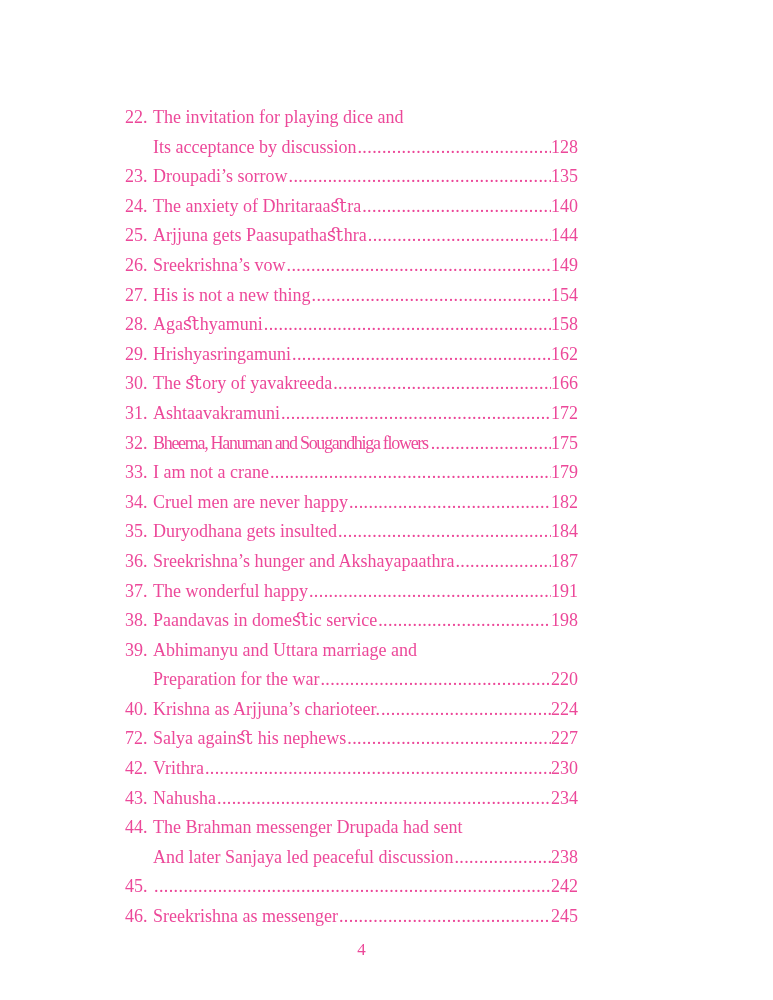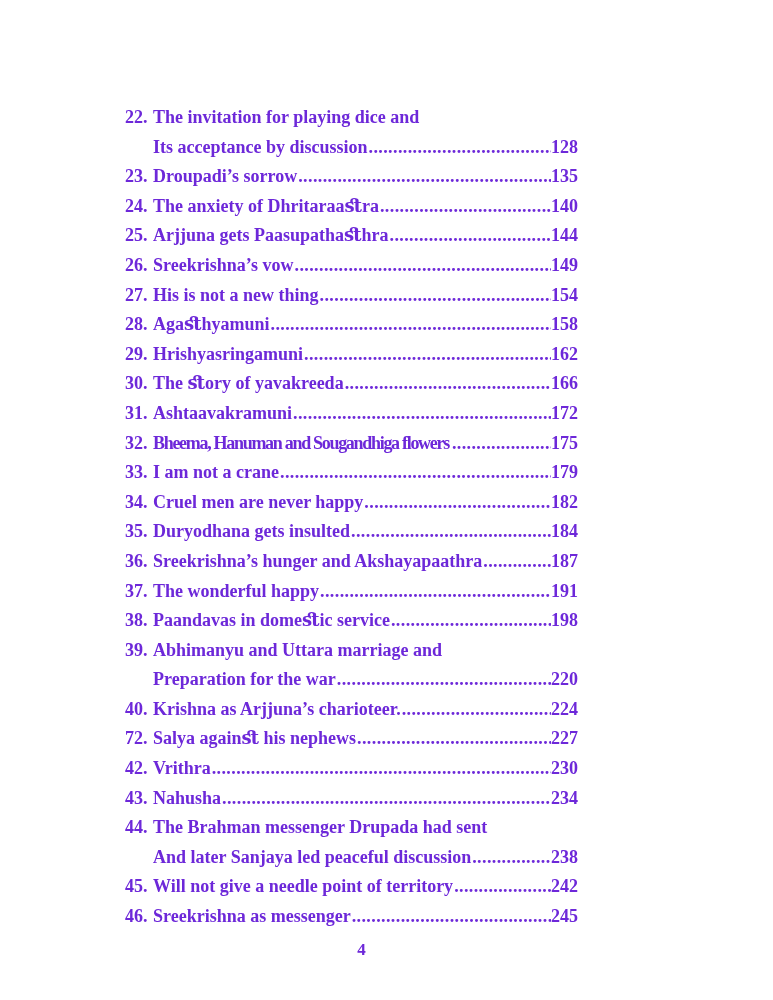--- a/index.html
+++ b/index.html
@@ -6,23 +6,22 @@
     margin: 0;
     padding: 0;
     background: #ffffff;
   }
   .page {
     position: relative;
     width: 773px;
     height: 1000px;
     background: #ffffff;
     font-family: "Liberation Serif", "DejaVu Serif", serif;
-    color: #6d28d9;
+    color: #ec4899;
     overflow: hidden;
-    font-weight: bold;
   }
   .toc {
     position: absolute;
     left: 125px;
     top: 103px;
     width: 453px;
   }
   .toc-row {
     display: flex;
     align-items: baseline;
@@ -215,21 +214,20 @@
 
   </div>
       <div class="toc-row indent">
 
     <span class="title">And later Sanjaya led peaceful discussion</span>
     <span class="dots">................................................................................................................................................................</span>
     <span class="pg">238</span>
   </div>
       <div class="toc-row">
     <span class="num">45.</span>
-    <span class="title">Will not give a needle point of territory</span>
     <span class="dots">................................................................................................................................................................</span>
     <span class="pg">242</span>
   </div>
       <div class="toc-row">
     <span class="num">46.</span>
     <span class="title">Sreekrishna as messenger</span>
     <span class="dots">................................................................................................................................................................</span>
     <span class="pg">245</span>
   </div>
     </div>

